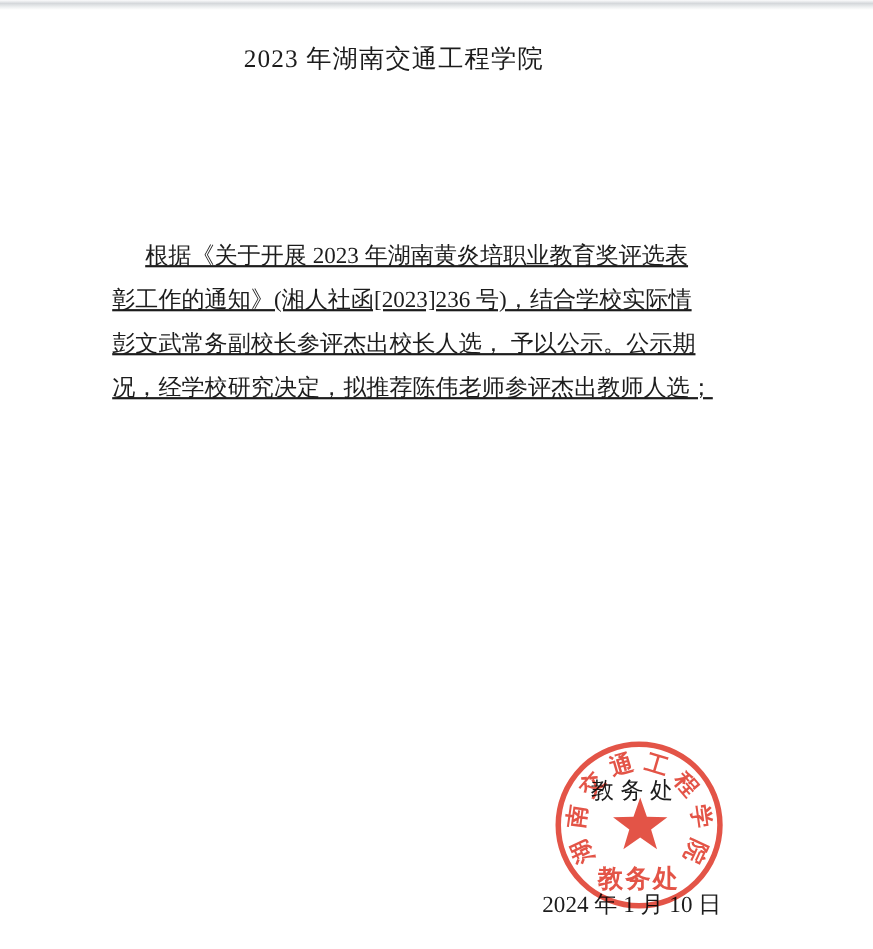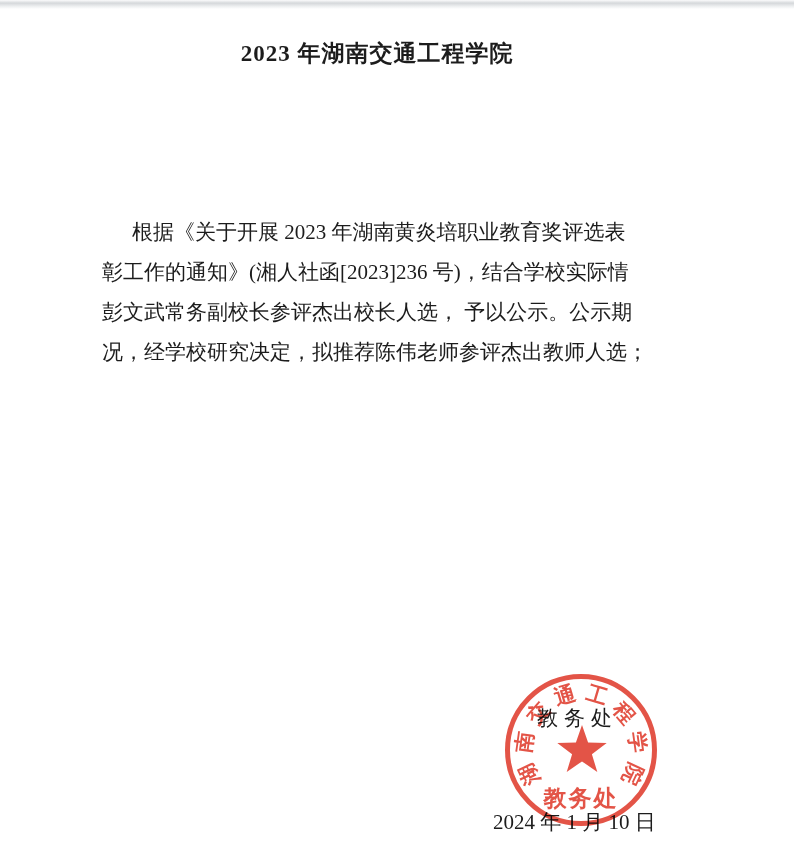--- a/index.html
+++ b/index.html
@@ -17,35 +17,34 @@
     position: absolute;
     left: 0; top: 0;
     width: 100%; height: 9px;
     background: linear-gradient(to bottom, #fbfbfc 0%, #d5d8db 35%, #edeff0 70%, #ffffff 100%);
   }
   .title-block {
     position: absolute;
     left: 100px; top: 33px;
     width: 516px;
     text-align: center;
-    font-weight: bold;
+    font-weight: normal;
     font-size: 23px;
     line-height: 41px;
     letter-spacing: 1px;
     white-space: nowrap;
-    margin-left: 19px;
   }
   .body-block {
     position: absolute;
     left: 102px; top: 212px;
     font-size: 21px;
     line-height: 40px;
     white-space: nowrap;
   }
-  .body-line { height: 40px; }
+  .body-line { height: 40px; text-decoration: underline; }
   .body-line.indent { text-indent: 30px; }
   .signature {
     position: absolute;
     left: 537px; top: 704px;
     font-size: 21px;
     letter-spacing: 6px;
     white-space: nowrap;
     z-index: 2;
   }
   .date-line {

